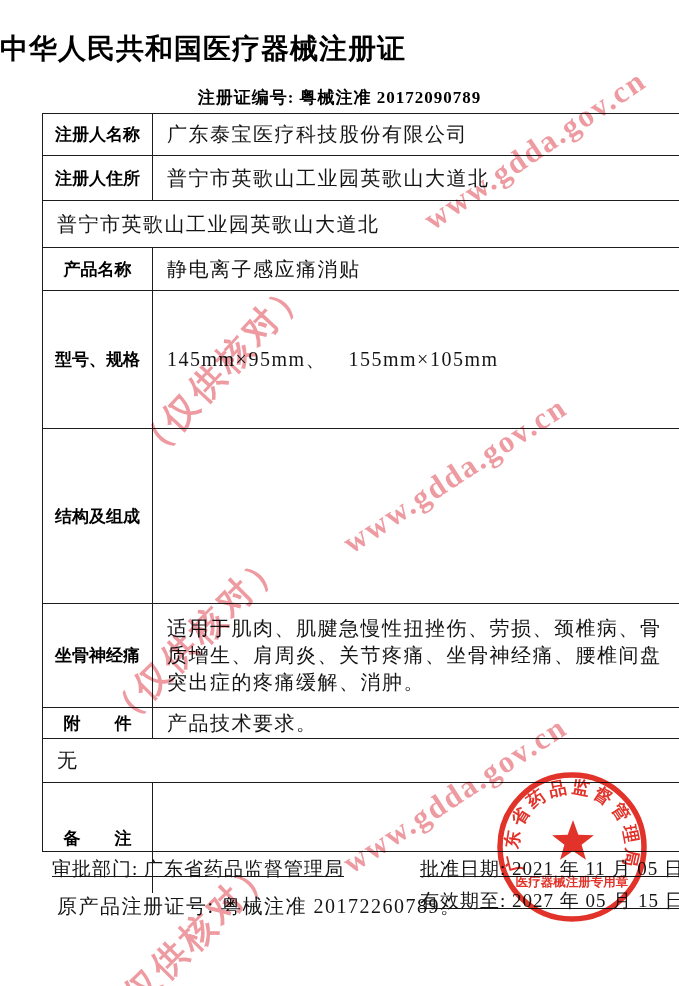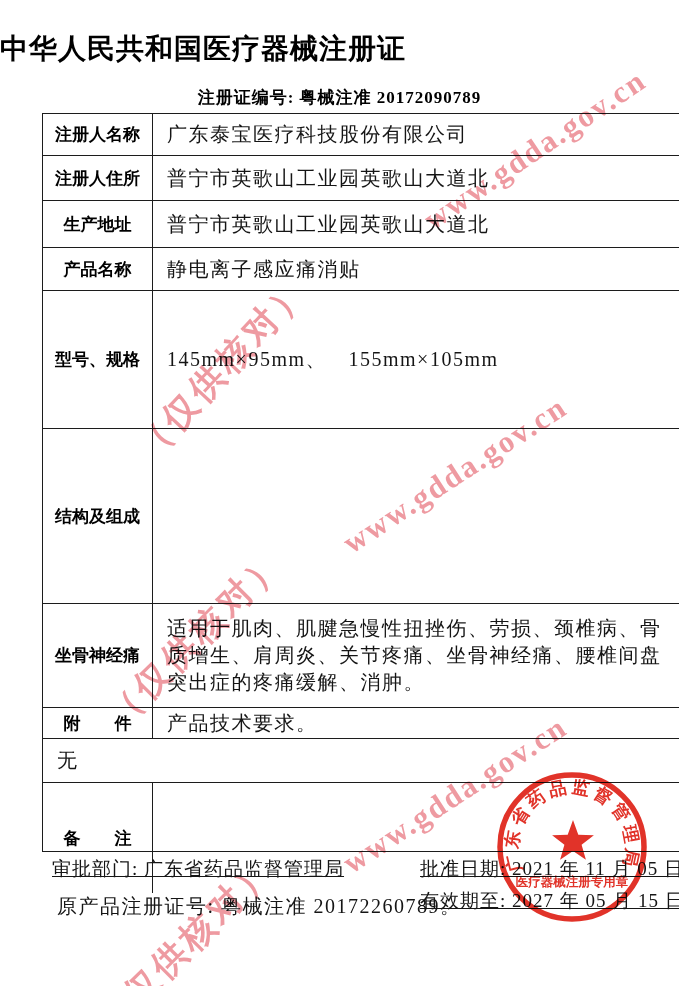--- a/index.html
+++ b/index.html
@@ -74,21 +74,20 @@
 <div class="cert-table">
   <div class="trow" style="height:42px">
     <div class="tlabel">注册人名称</div>
     <div class="tvalue">广东泰宝医疗科技股份有限公司</div>
   </div>
   <div class="trow" style="height:45px">
     <div class="tlabel">注册人住所</div>
     <div class="tvalue">普宁市英歌山工业园英歌山大道北</div>
   </div>
   <div class="trow" style="height:47px">
-    <div class="tlabel">生产地址</div>
     <div class="tvalue">普宁市英歌山工业园英歌山大道北</div>
   </div>
   <div class="trow" style="height:43px">
     <div class="tlabel">产品名称</div>
     <div class="tvalue">静电离子感应痛消贴</div>
   </div>
   <div class="trow" style="height:138px">
     <div class="tlabel">型号、规格</div>
     <div class="tvalue">145mm×95mm、　155mm×105mm</div>
   </div>

